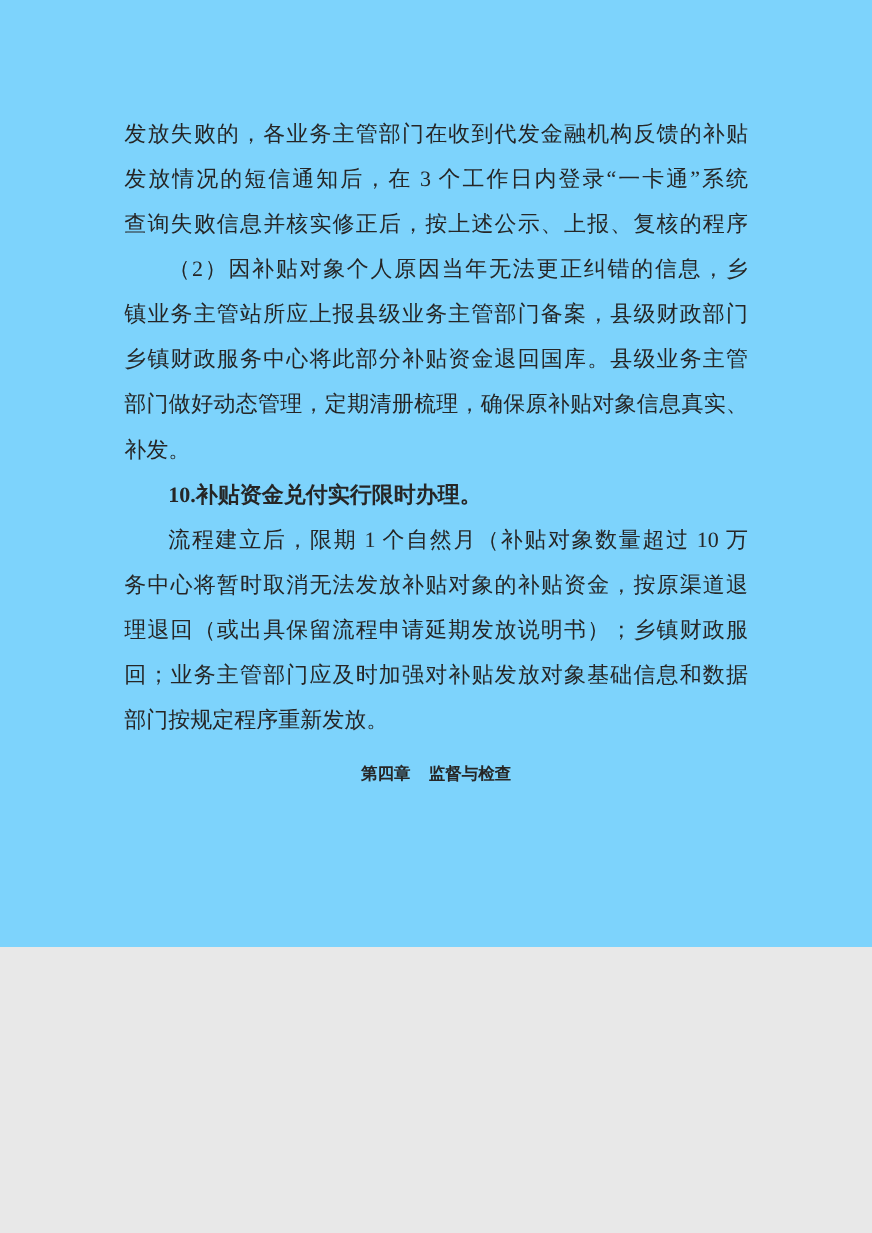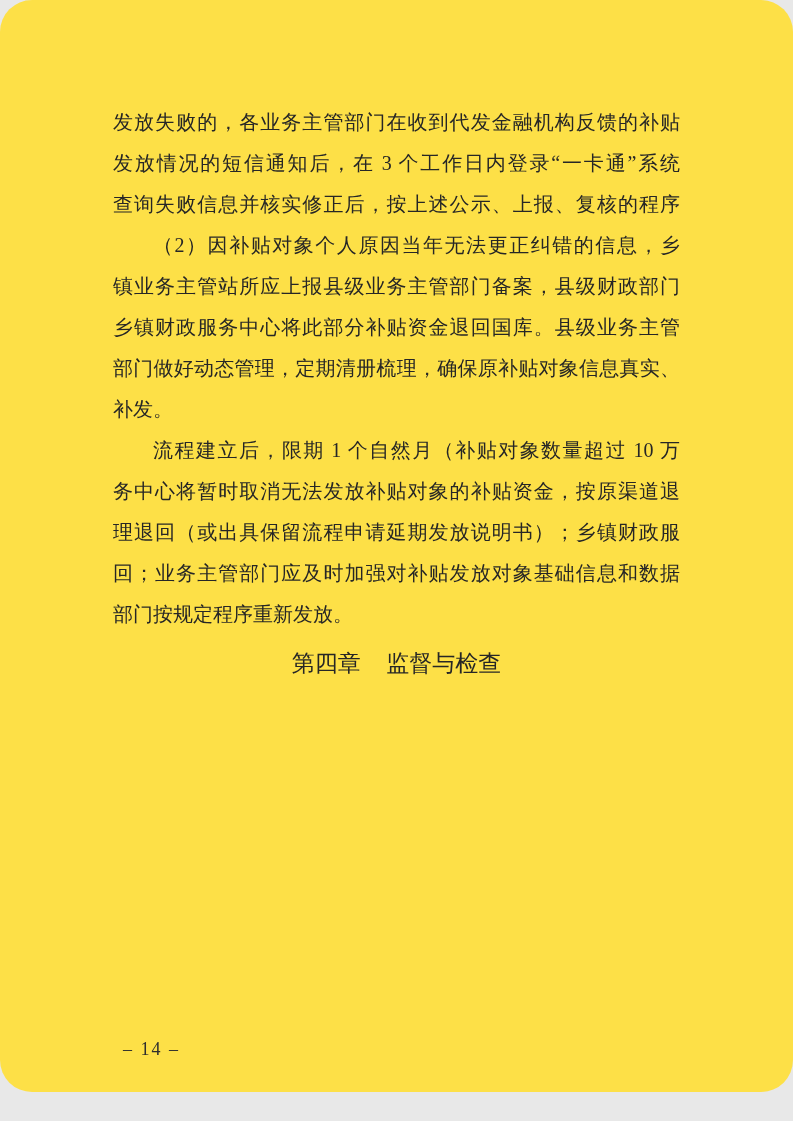--- a/index.html
+++ b/index.html
@@ -1,25 +1,24 @@
 <!DOCTYPE html>
 <html><head>
 <meta charset="utf-8">
 <style>
   html, body { margin: 0; padding: 0; background: #e8e8e8; }
   .page {
     position: relative;
     width: 793px;
-    height: 1092px;
+    height: 861px;
     margin: 0 auto;
-    background: #fde047;
+    background: #7dd3fc;
     color: #262626;
     font-family: "Liberation Serif", serif;
     overflow: hidden;
-    border-radius: 32px;
   }
   .content {
     position: absolute;
     left: 113px;
     top: 102px;
     width: 567px;
   }
   .line {
     font-size: 20px;
     height: 41px;
@@ -28,22 +27,22 @@
     text-align-last: justify;
     overflow: hidden;
   }
   .line.end { text-align-last: left; }
   .indent { text-indent: 2em; }
   .bold-line { font-weight: 700; }
   .chapter-heading {
     margin-top: 8px;
     height: 41px;
     line-height: 41px;
-    font-size: 23px;
-    font-weight: 400;
+    font-size: 15px;
+    font-weight: 700;
     text-align: center;
     text-align-last: center;
   }
   .chapter-heading .chapter-gap { display: inline-block; width: 1.1em; }
   .article-line .article-num { font-weight: 700; margin-right: 0.85em; }
   .page-footer {
     position: absolute;
     left: 123px;
     top: 1036px;
     font-size: 18px;
@@ -65,20 +64,21 @@
     </div>
 
     <div>
       <div class="line indent">（2）因补贴对象个人原因当年无法更正纠错的信息，乡</div>
       <div class="line">镇业务主管站所应上报县级业务主管部门备案，县级财政部门</div>
       <div class="line">乡镇财政服务中心将此部分补贴资金退回国库。县级业务主管</div>
       <div class="line">部门做好动态管理，定期清册梳理，确保原补贴对象信息真实、</div>
       <div class="line end">补发。</div>
     </div>
 
+    <div class="line end indent bold-line">10.补贴资金兑付实行限时办理。</div>
 
     <div>
       <div class="line indent">流程建立后，限期 1 个自然月（补贴对象数量超过 10 万</div>
       <div class="line">务中心将暂时取消无法发放补贴对象的补贴资金，按原渠道退</div>
       <div class="line">理退回（或出具保留流程申请延期发放说明书）；乡镇财政服</div>
       <div class="line">回；业务主管部门应及时加强对补贴发放对象基础信息和数据</div>
       <div class="line end">部门按规定程序重新发放。</div>
     </div>
 
     <div class="chapter-heading">

